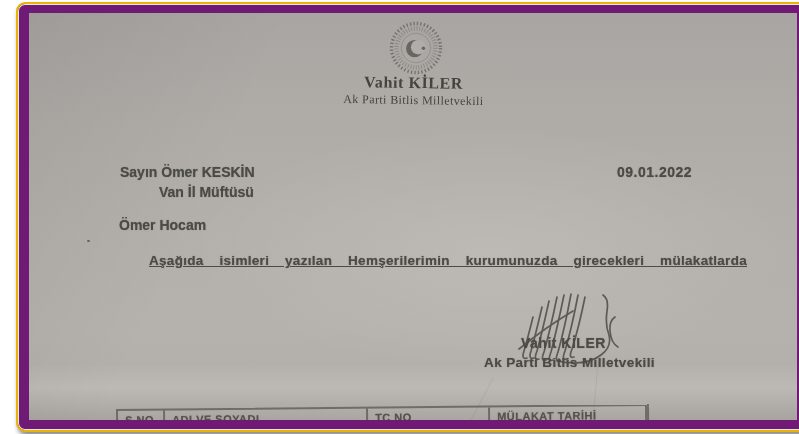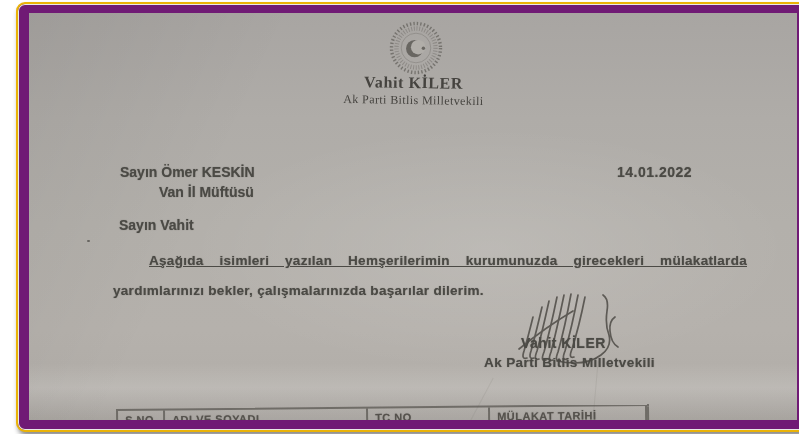--- a/index.html
+++ b/index.html
@@ -51,26 +51,25 @@
     </div>
 
     <div class="letterhead">
       <div class="lh-name serif bold">Vahit KİLER</div>
       <div class="lh-title serif">Ak Parti Bitlis Milletvekili</div>
     </div>
 
     <div class="txt bold" style="left:130px;top:171px;font-size:14px;">Van İl Müftüsü</div>
     <div class="txt bold" style="left:91px;top:151px;font-size:14px;">Sayın Ömer KESKİN</div>
 
-    <div class="txt bold" style="left:588px;top:151px;font-size:14px;letter-spacing:0.5px;">14.01.2022</div>
+    <div class="txt bold" style="left:588px;top:151px;font-size:14px;letter-spacing:0.5px;">09.01.2022</div>
 
-    <div class="txt bold" style="left:90px;top:204px;font-size:14px;">Sayın Vahit</div>
+    <div class="txt bold" style="left:90px;top:204px;font-size:14px;">Ömer Hocam</div>
 
     <div class="txt bold body-just" style="left:120px;top:240px;width:598px;font-size:13.5px;text-decoration:underline;">Aşağıda isimleri yazılan Hemşerilerimin kurumunuzda girecekleri mülakatlarda</div>
-    <div class="txt bold" style="left:84px;top:270px;font-size:13.5px;letter-spacing:0.3px;">yardımlarınızı bekler, çalışmalarınızda başarılar dilerim.</div>
 
     <div class="sig-svg">
       <svg width="120" height="86" viewBox="0 0 120 86">
         <g fill="none" stroke="#4a4742" stroke-width="1.7" stroke-linecap="round">
           <path d="M22,28 Q16,52 13,62 q-3,9 3,7"></path>
           <path d="M31,18 Q24,48 20,62 q-3,9 3,7"></path>
           <path d="M38,12 Q31,44 26,62 q-4,10 2,8"></path>
           <path d="M46,8 Q39,42 33,63 q-4,10 2,8"></path>
           <path d="M53,6 Q46,40 40,63 q-4,10 2,8"></path>
           <path d="M60,5 Q54,38 47,63 q-4,10 2,8"></path>

